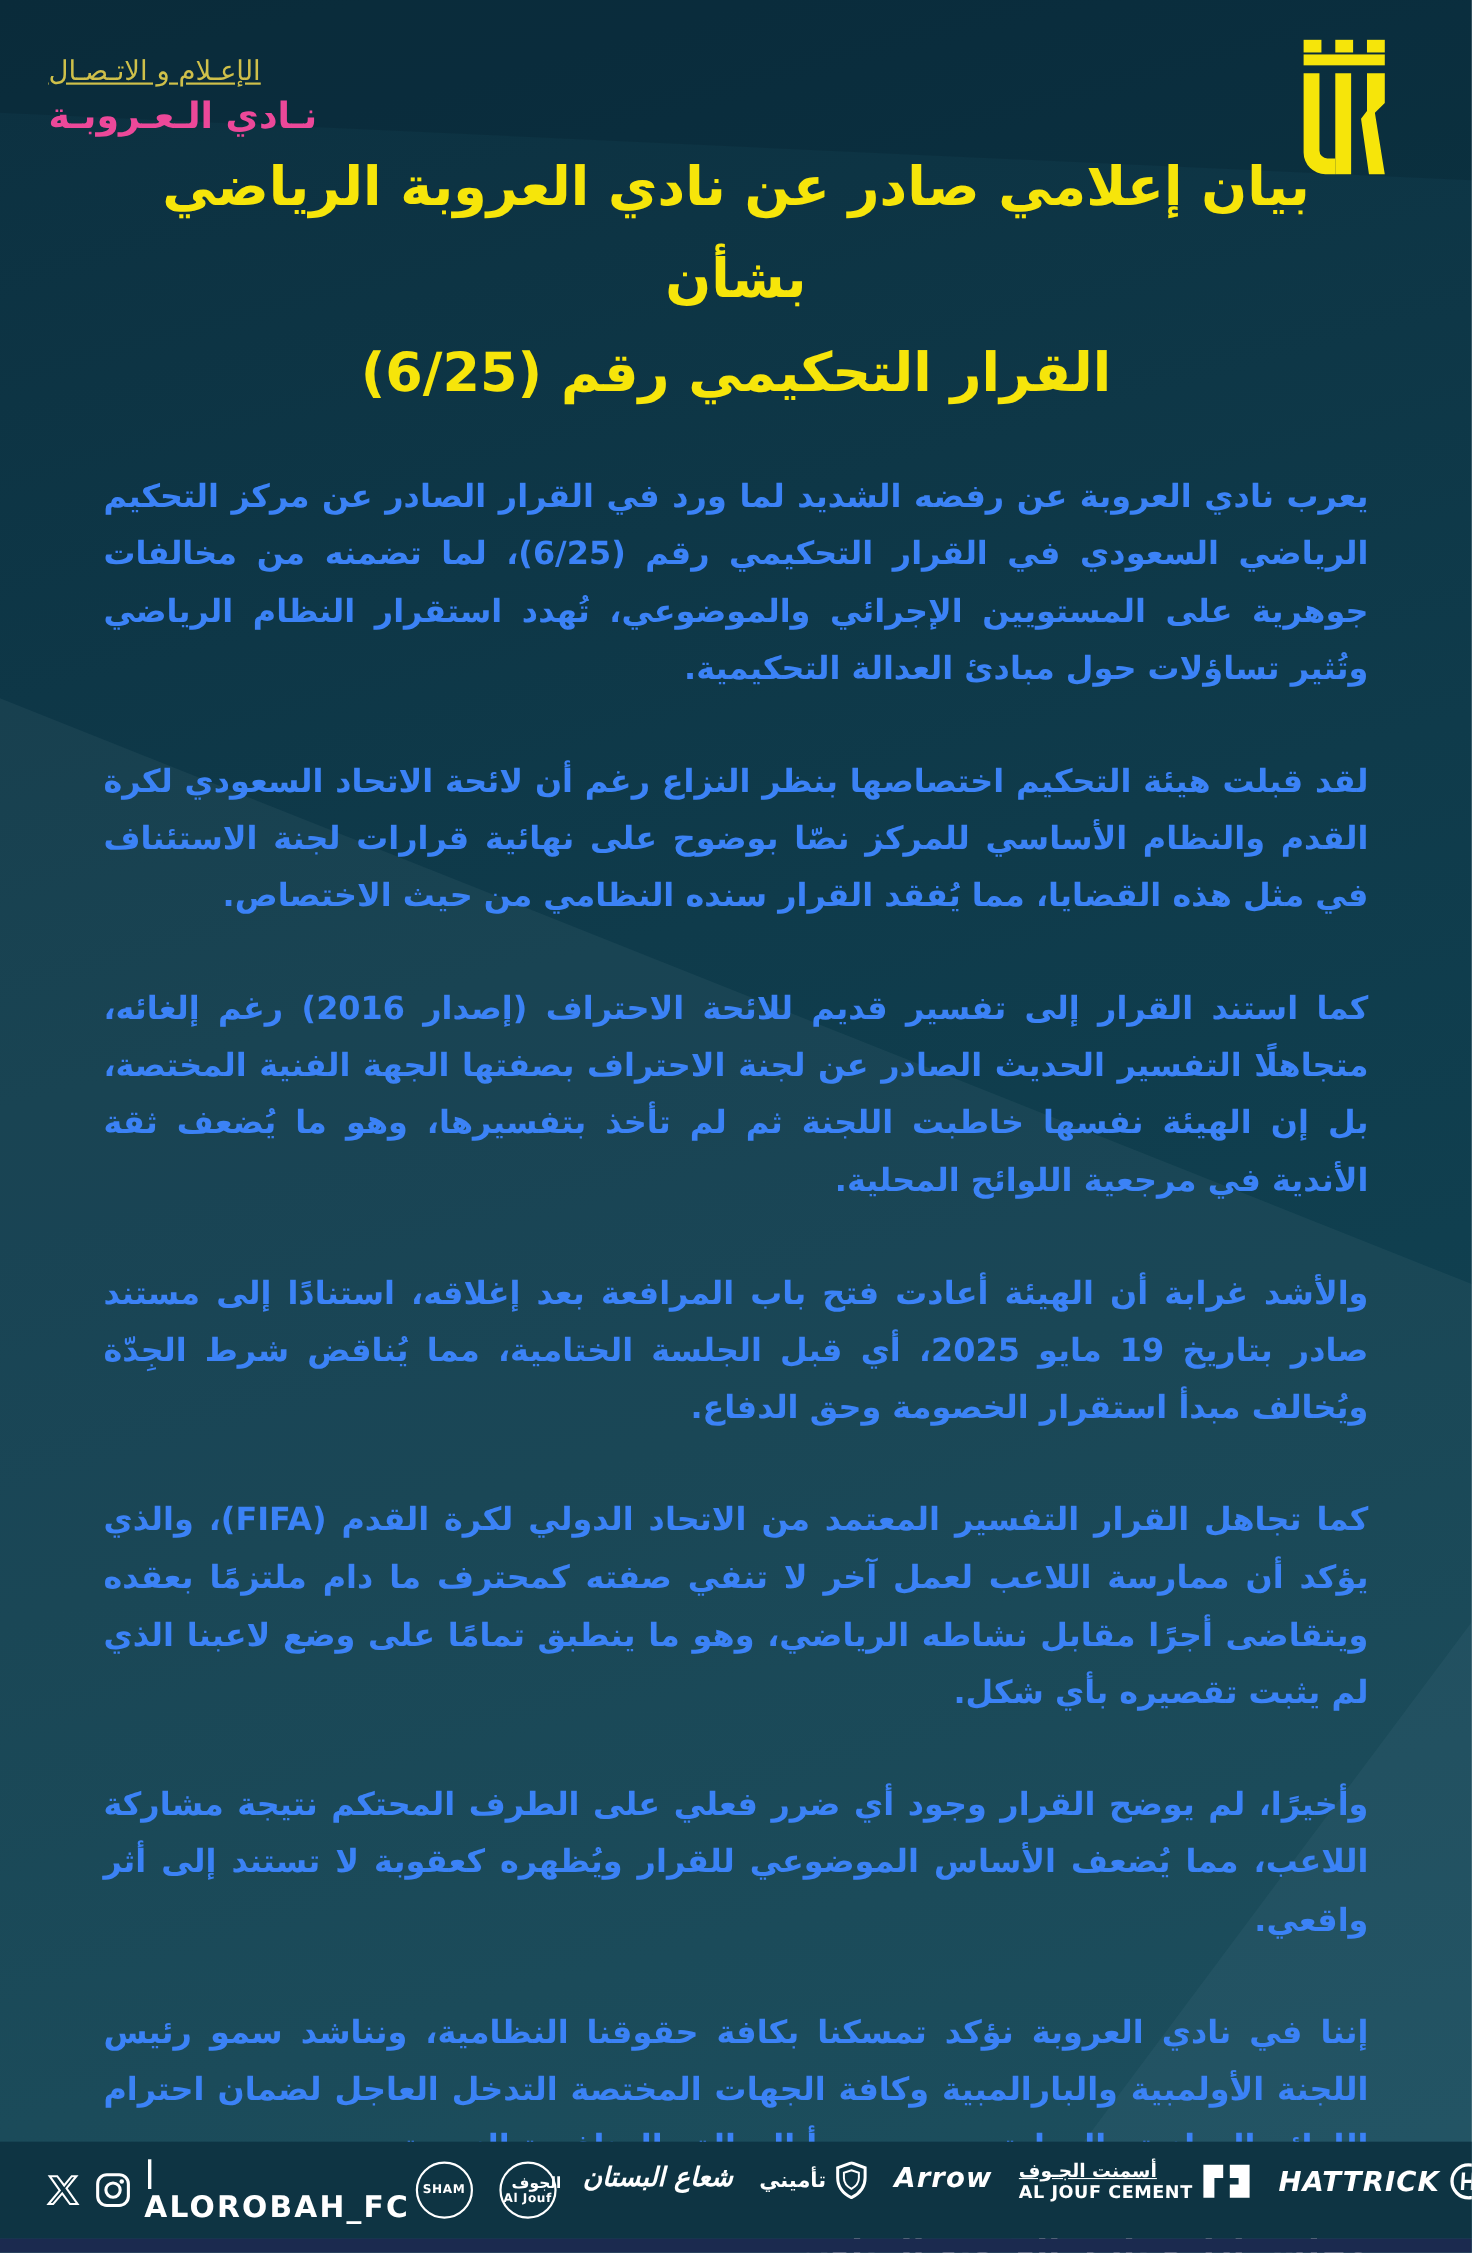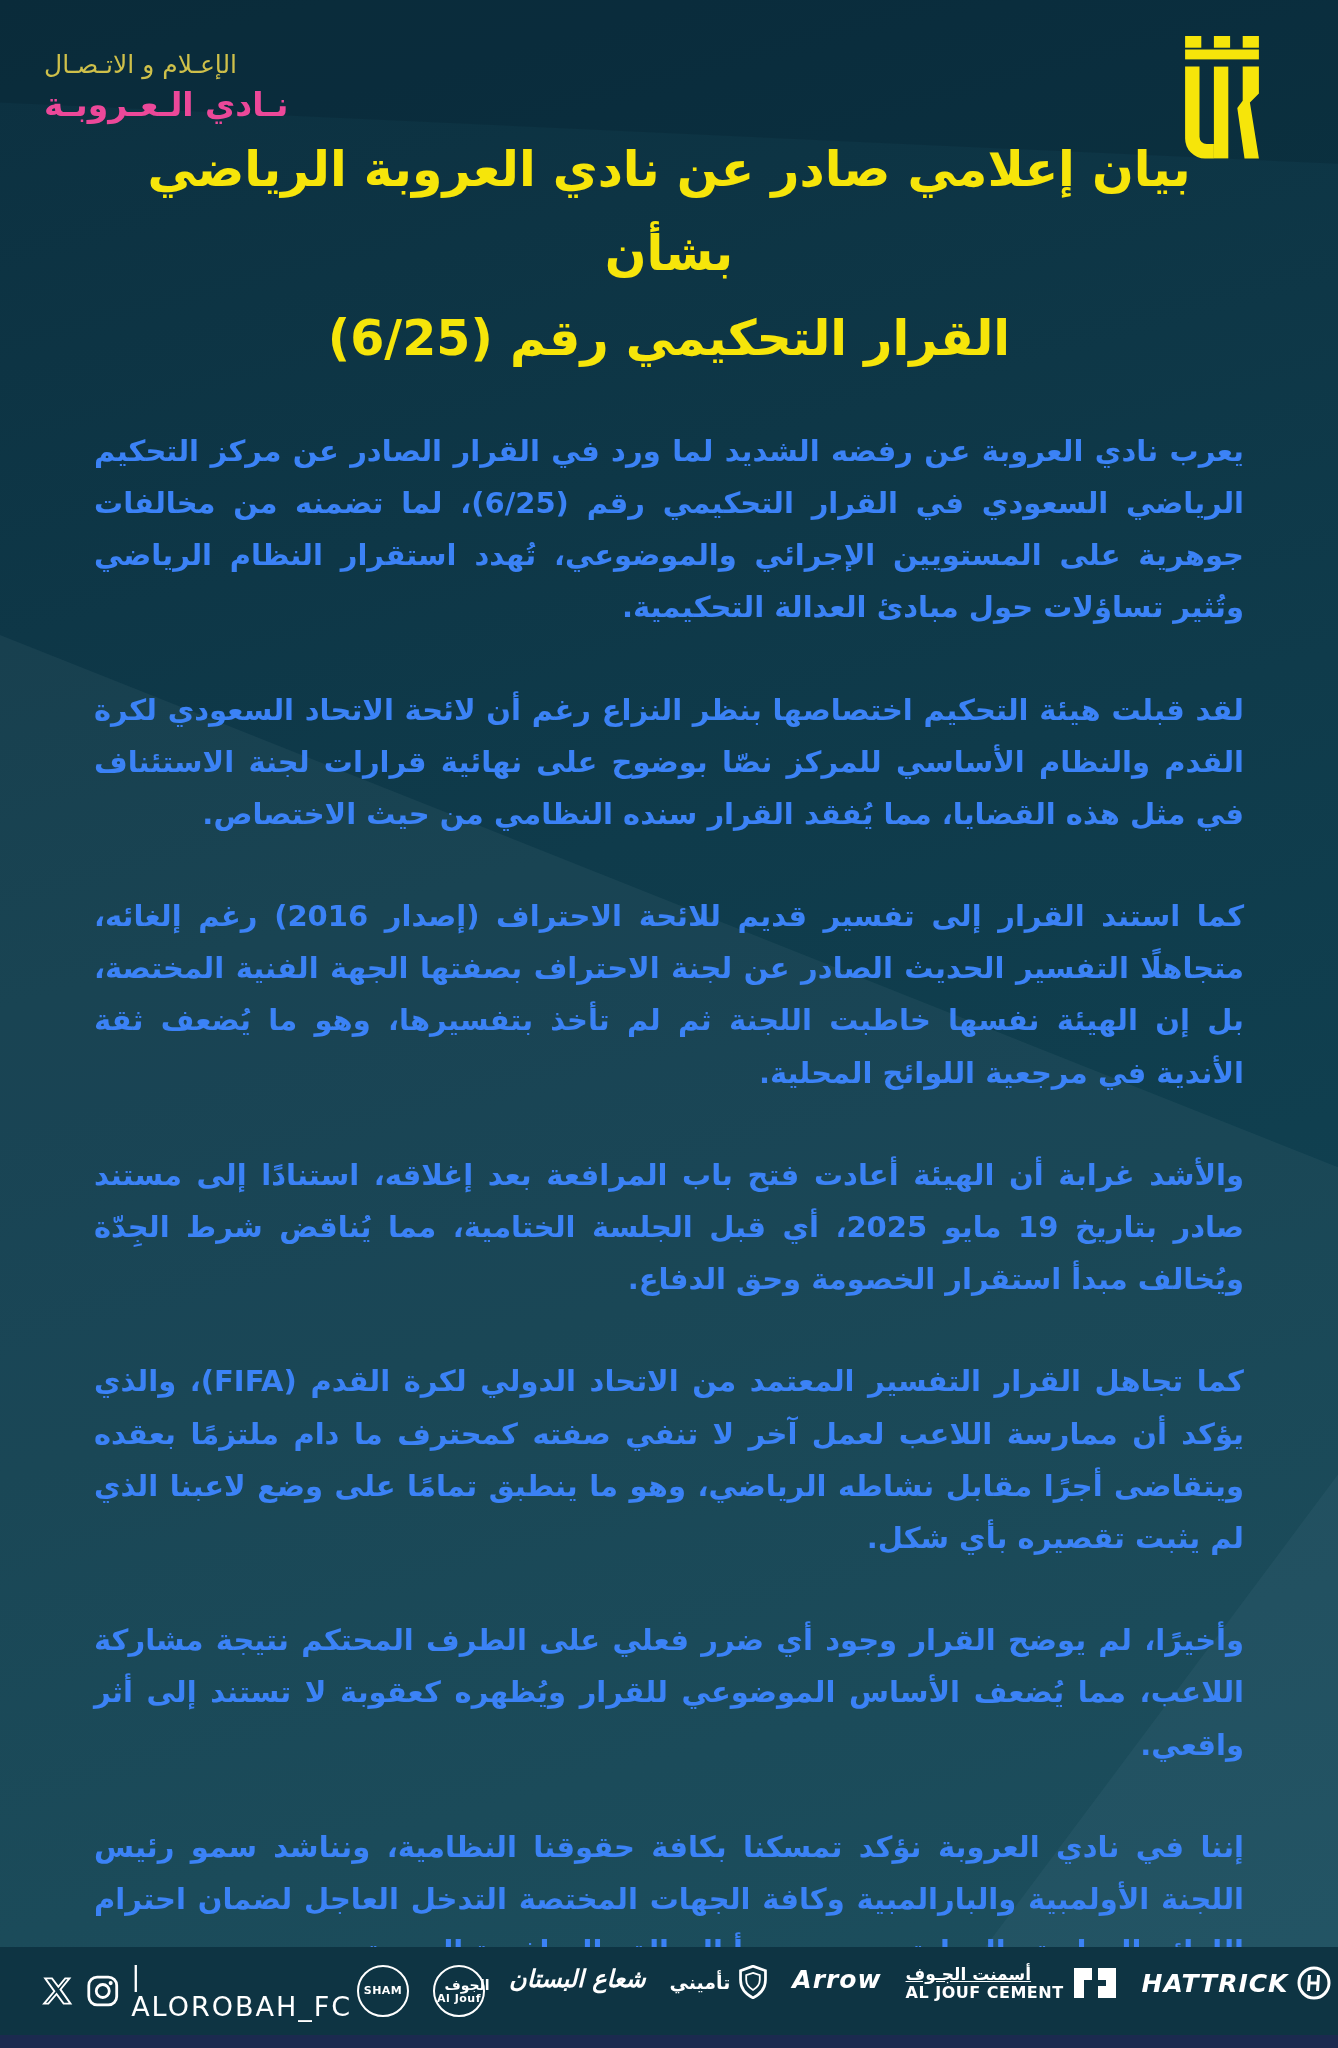--- a/index.html
+++ b/index.html
@@ -21,21 +21,21 @@
     background:rgba(2,20,30,0.16);
     clip-path:polygon(0 0, 100% 0, 100% 8%, 0 5%);
   }
   .bg-corner {
     background:rgba(220,240,245,0.045);
     clip-path:polygon(68% 100%, 100% 72%, 100% 100%);
   }
 
   .header { position:absolute; top:42px; right:0; left:0; height:130px; }
   .brand-text { position:absolute; top:8px; left:44px; text-align:left; direction:rtl; }
-  .brand-dept { color:#cfc04a; font-size:25px; letter-spacing:1px; }
+  .brand-dept { color:#cfc04a; font-size:25px; letter-spacing:1px;text-decoration:underline; }
   .brand-club { color:#ec4899; font-size:33px; font-weight:bold; margin-top:6px; }
   .club-logo { position:absolute; top:-6px; right:52px; width:128px; height:126px; }
 
   .content { position:absolute; top:128px; left:94px; right:94px; }
   .title { text-align:center; color:#f6e50a; font-weight:bold;
            font-size:49px; line-height:1.72; margin-bottom:44px; }
   .body-text p {
     direction:rtl; text-align:justify; color:#3b82f6;
     font-size:29px; font-weight:bold; line-height:1.8; margin-bottom:50px;
   }
@@ -44,21 +44,21 @@
 
   .footer {
     position:absolute; left:0; right:0; bottom:13px; height:88px;
     background:#0e3443; display:flex; align-items:center;
     justify-content:space-between; padding:0 42px; direction:ltr;
   }
   .bottom-strip { position:absolute; left:0; right:0; bottom:0; height:13px; background:#1b2a4f; }
 
   .social { display:flex; align-items:center; gap:12px; color:#ffffff; }
   .social svg { display:block; }
-  .handle { font-size:27px; font-weight:normal; letter-spacing:2px; color:#ffffff; }
+  .handle { font-size:27px; font-weight:bold; letter-spacing:2px; color:#ffffff; }
 
   .sponsors { display:flex; align-items:flex-start; gap:24px; color:#ffffff; }
   .sp { display:flex; align-items:center; gap:8px; white-space:nowrap; }
   .sp-circle {
     width:52px; height:52px; border:2.5px solid #fff; border-radius:50%;
     display:flex; align-items:center; justify-content:center;
     font-size:11px; font-weight:bold; letter-spacing:.5px; text-align:center; line-height:1.05;
   }
   .sp-script { font-size:24px; font-weight:bold; font-style:italic; }
   .sp-word   { font-size:25px; font-weight:bold; font-style:italic; letter-spacing:1px; }

